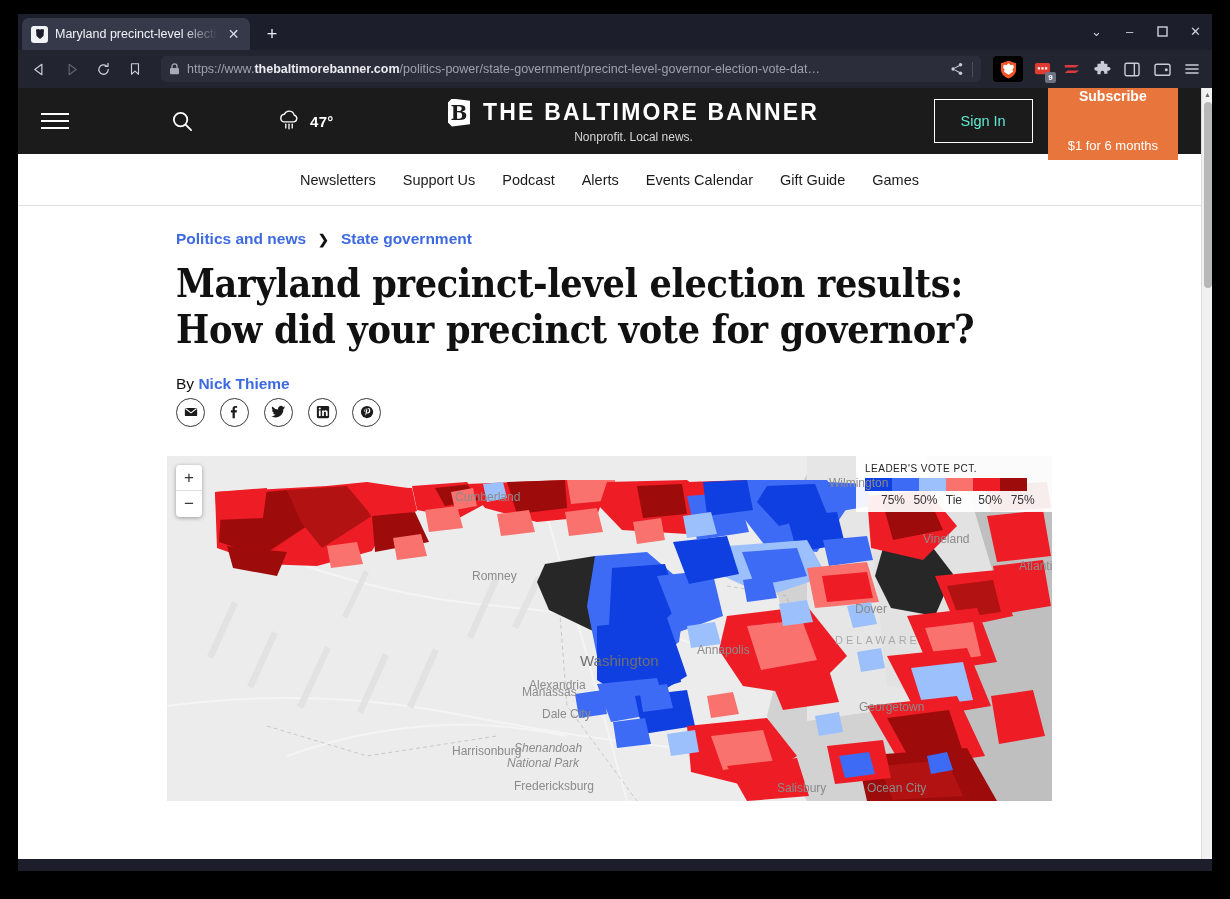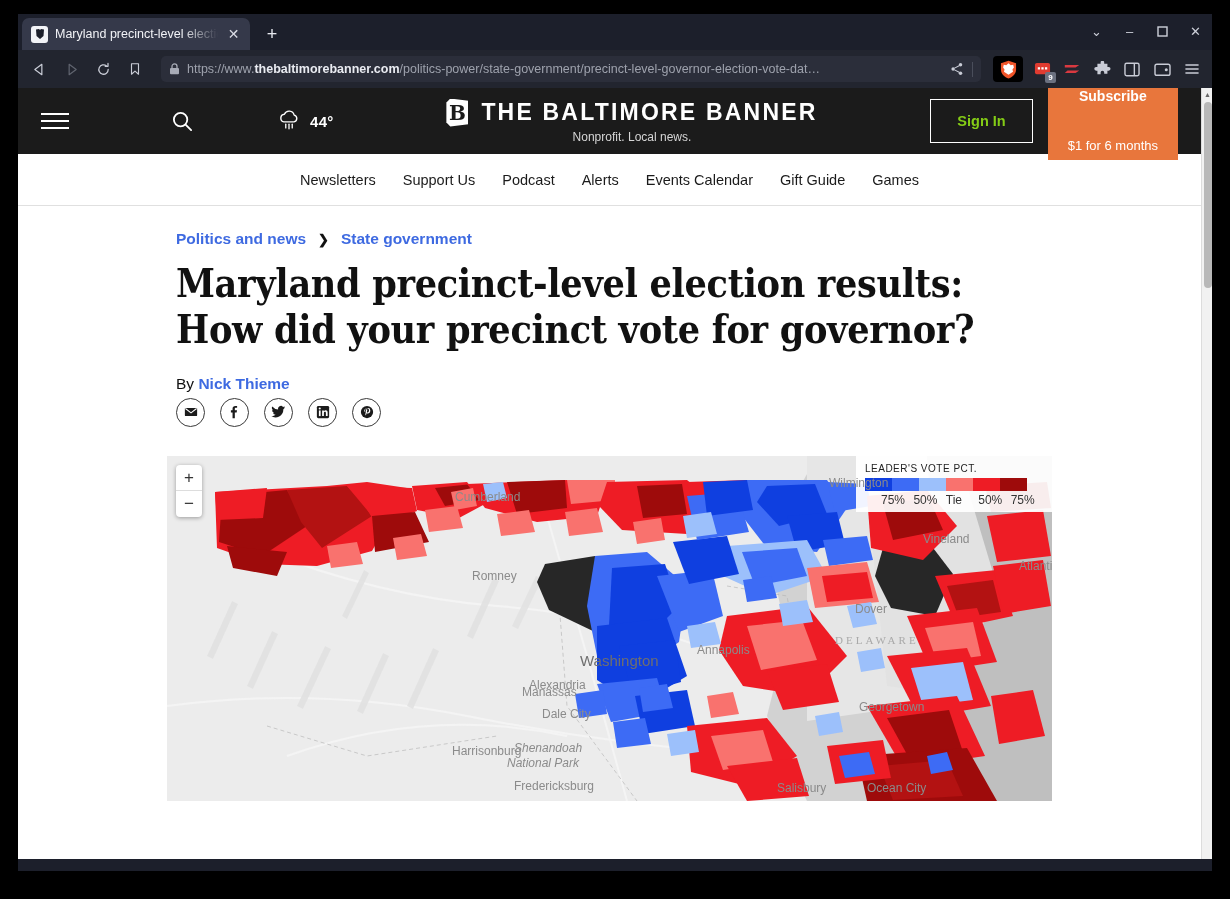--- a/index.html
+++ b/index.html
@@ -129,22 +129,22 @@
   }
   #masthead-tagline { font-size: 12px; color: #d6d6d6; margin-top: 3px; }
   #banner-logo {
     width: 22px; height: 28px; background: #fff; color: #1b1b1b;
     font-family: "DejaVu Serif", serif; font-weight: bold; font-size: 20px;
     display: flex; align-items: center; justify-content: center;
     clip-path: polygon(18% 0, 100% 8%, 100% 92%, 18% 100%, 0 86%, 0 14%);
   }
   #header-actions { display: flex; align-items: center; gap: 15px; }
   #sign-in-button {
-    border: 1.5px solid #fff; background: transparent; color: #84cc16;
-    font-size: 14.5px; font-weight: bold; padding: 13px 26px;
+    border: 1.5px solid #fff; background: transparent; color: #5eead4;
+    font-size: 14.5px; font-weight: normal; padding: 13px 26px;
   }
   #subscribe-button {
     background: #e8763c; color: #fff; border: none;
     padding: 6px 20px; text-align: center; line-height: 1.25;
   }
   #subscribe-label { font-size: 14px; font-weight: bold; display: block; }
   #subscribe-sub { font-size: 13px; display: block; margin-top: 32px; }
 
   
   #secondary-nav {
@@ -382,21 +382,21 @@
           <span>
             <svg width="24" height="24" viewBox="0 0 26 26">
                 <path d="M7.5 14 A4.2 4.2 0 0 1 8 5.7 A5.6 5.6 0 0 1 18.6 6.6 A3.8 3.8 0 0 1 18.4 14 Z" fill="none" stroke="#fff" stroke-width="1.5" stroke-linejoin="round"></path>
                 <g stroke="#fff" stroke-width="1.4" stroke-linecap="round">
                   <line x1="9.5" y1="16.5" x2="9.5" y2="20.5"></line>
                   <line x1="13" y1="16.5" x2="13" y2="21.5"></line>
                   <line x1="16.5" y1="16.5" x2="16.5" y2="20.5"></line>
                 </g>
               </svg>
           </span>
-          <span id="weather-temp">44°</span>
+          <span id="weather-temp">47°</span>
         </div>
 
         <div id="masthead">
           <div id="masthead-row">
             <div id="banner-logo">B</div>
             <div id="masthead-title">THE BALTIMORE BANNER</div>
           </div>
           <div id="masthead-tagline">Nonprofit. Local news.</div>
         </div>
 
@@ -641,21 +641,21 @@
               <div class="map-label" style="left: 355px; top: 229px;">Manassas</div>
               <div class="map-label" style="left: 375px; top: 251px;">Dale City</div>
               <div class="map-label" style="left: 347px; top: 323px;">Fredericksburg</div>
               <div class="map-label big" style="left: 413px; top: 196px;">Washington</div>
               <div class="map-label" style="left: 362px; top: 222px;">Alexandria</div>
               <div class="map-label" style="left: 530px; top: 187px;">Annapolis</div>
               <div class="map-label" style="left: 662px; top: 20px;">Wilmington</div>
               <div class="map-label" style="left: 756px; top: 76px;">Vineland</div>
               <div class="map-label" style="left: 852px; top: 103px;">Atlantic</div>
               <div class="map-label" style="left: 688px; top: 146px;">Dover</div>
-              <div class="map-label state" style="left: 668px; top: 178px; font-family: Liberation Serif, serif;">DELAWARE</div>
+              <div class="map-label state" style="left: 668px; top: 178px;">DELAWARE</div>
               <div class="map-label" style="left: 692px; top: 244px;">Georgetown</div>
               <div class="map-label" style="left: 610px; top: 325px;">Salisbury</div>
               <div class="map-label" style="left: 700px; top: 325px;">Ocean City</div>
               <div class="map-label" style="left: 288px; top: 34px;">Cumberland</div>
             </div>
         </figure>
       </div>
     </div>
 
     <div id="scrollbar">

